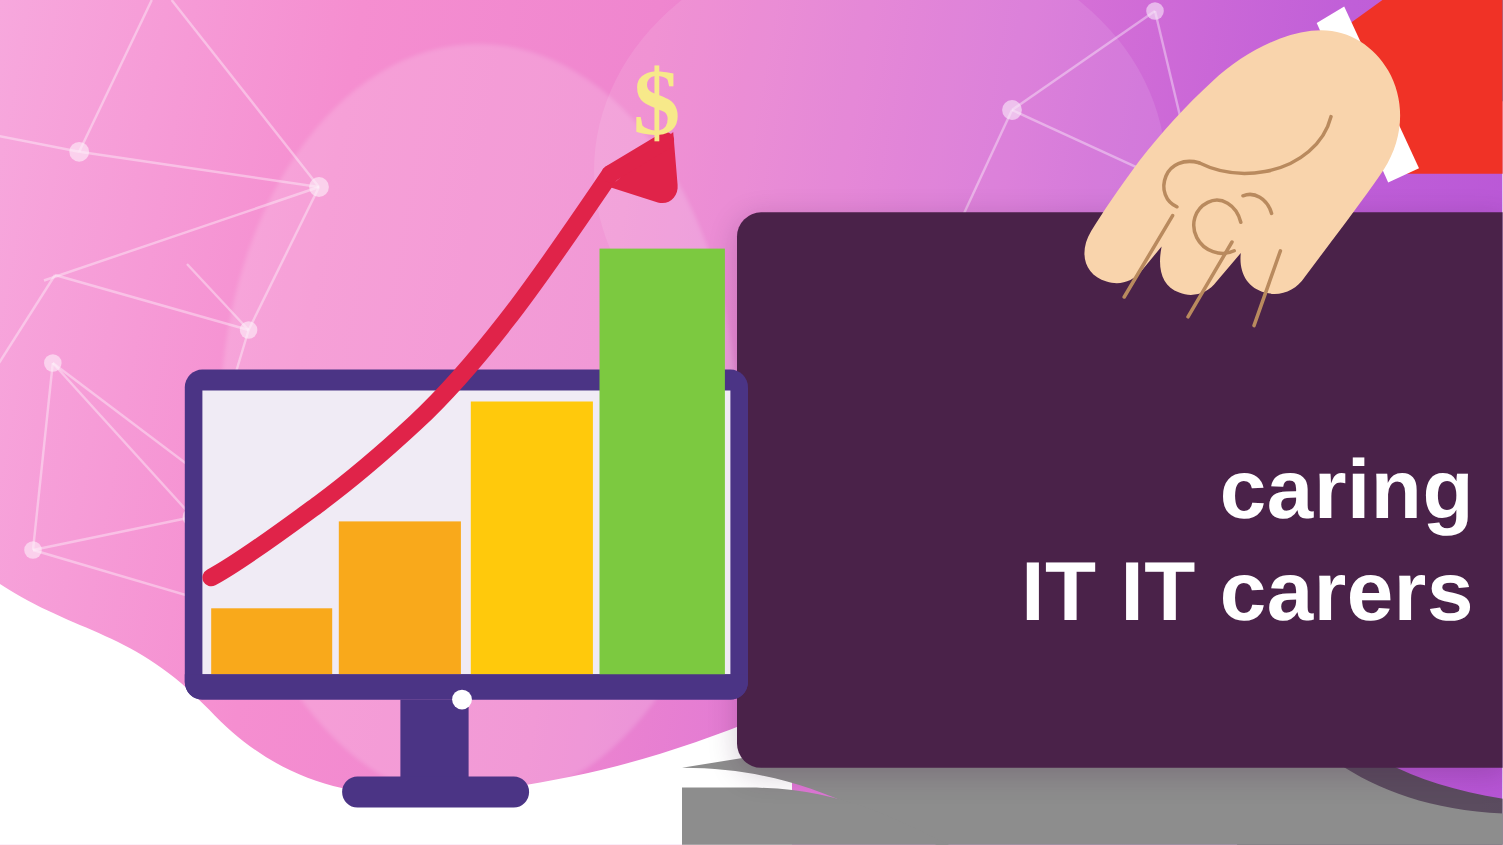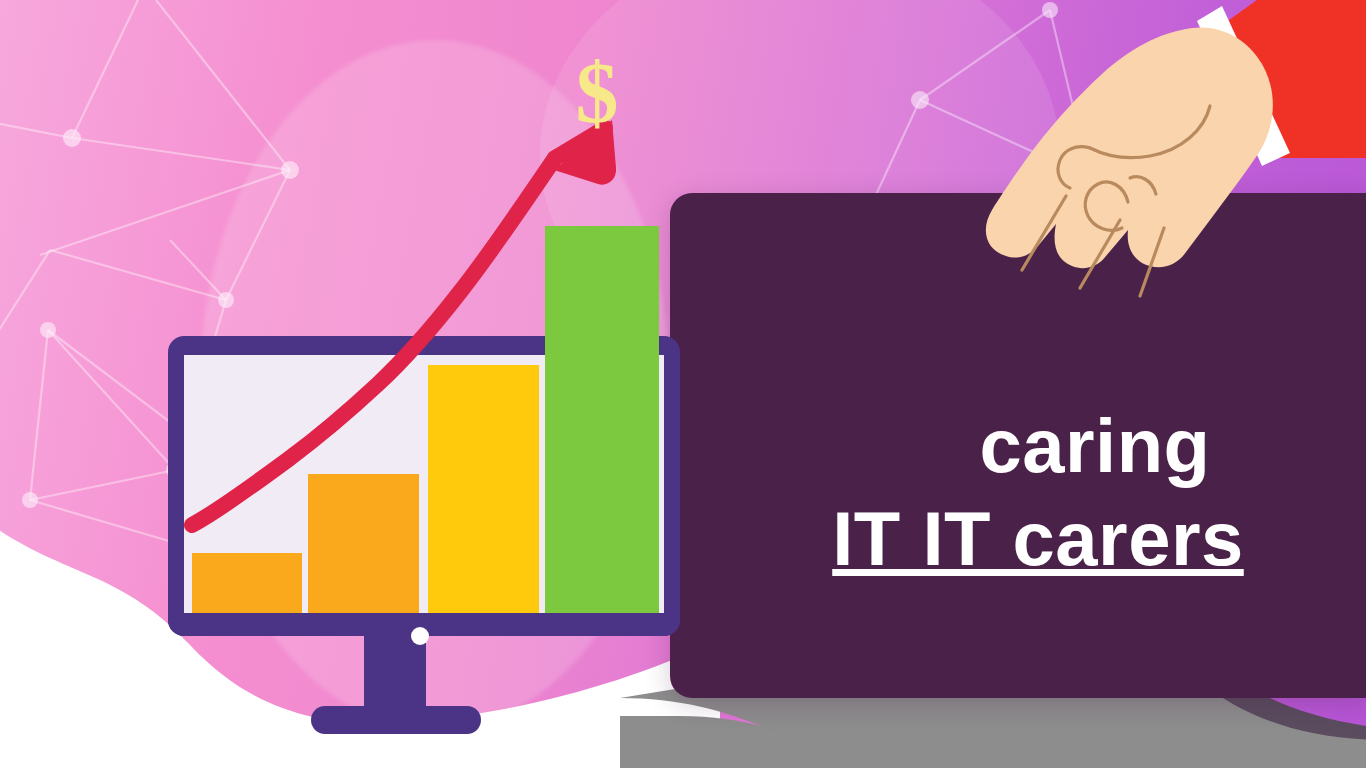--- a/index.html
+++ b/index.html
@@ -46,25 +46,25 @@
     background:#4a2249;
     border-radius:22px 0 0 22px;
     box-shadow:0 6px 26px rgba(60,20,60,.22);
   }
   .panel-text{
     left:700px;top:400px;width:640px;
     color:#ffffff;
     font-weight:bold;
     letter-spacing:.5px;
     line-height:1.22;
-    text-align:center;
+    text-align:right;
     pointer-events:none;
   }
   .line1{font-size:76px;padding-left:150px;}
-  .line2{font-size:76px;padding-left:36px;text-decoration:underline;}
+  .line2{font-size:76px;padding-left:36px;}
 
   
   .monitor-frame{
     left:168px;top:336px;width:512px;height:300px;
     background:#4b3485;border-radius:16px;
   }
   .monitor-screen{
     left:184px;top:355px;width:480px;height:258px;
     background:#f0ebf5;
   }

